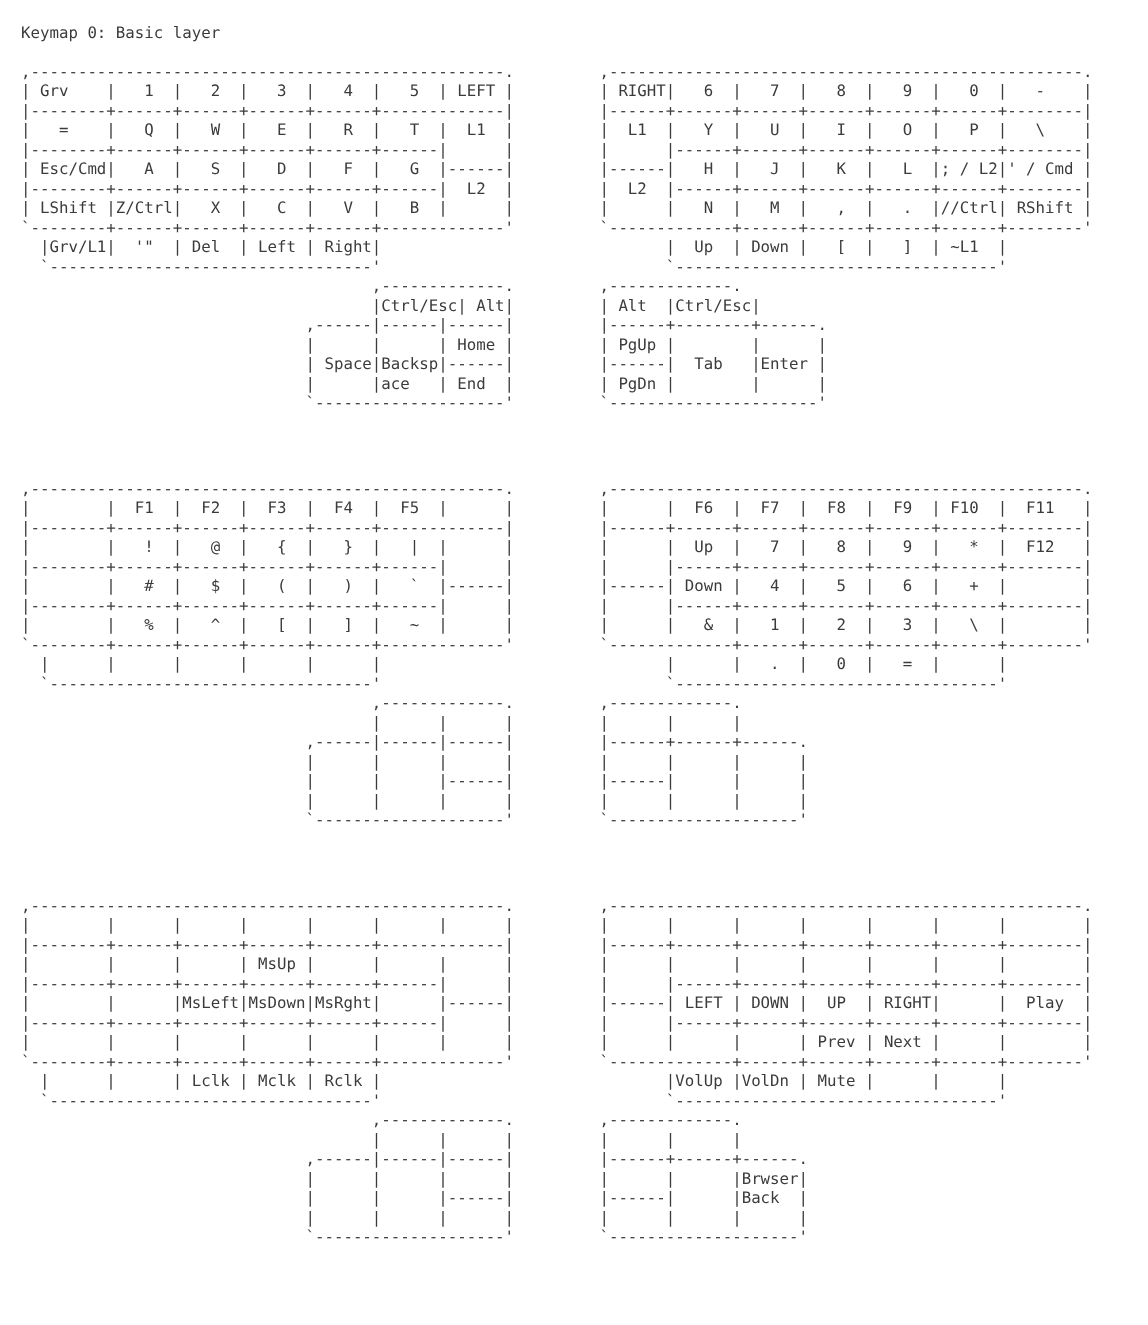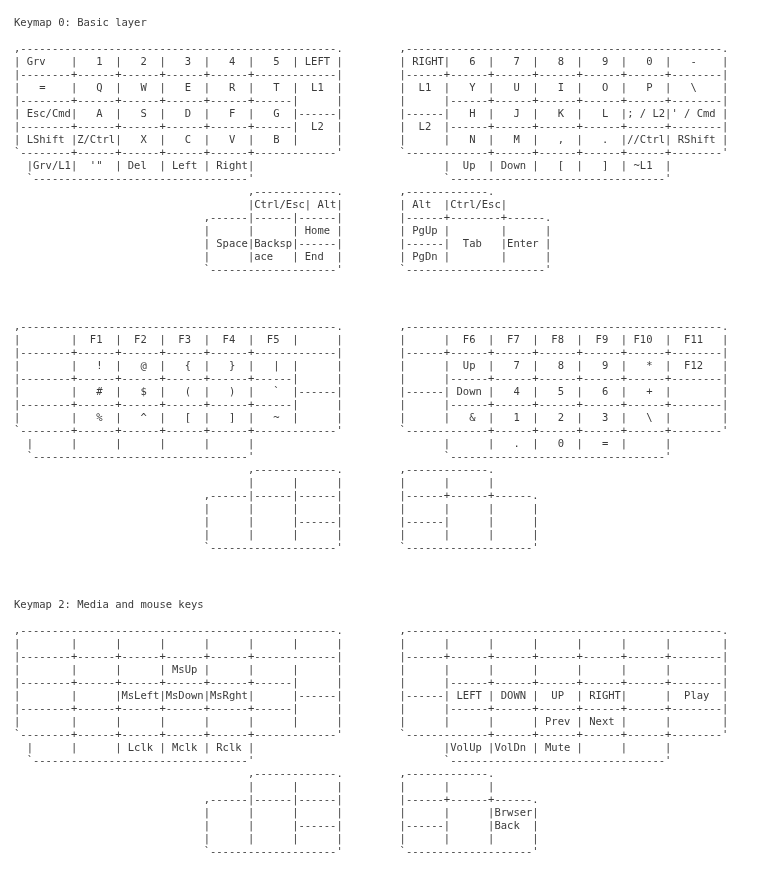--- a/index.html
+++ b/index.html
@@ -72,21 +72,20 @@
                                      ,-------------.         ,-------------.
                                      |      |      |         |      |      |
                               ,------|------|------|         |------+------+------.
                               |      |      |      |         |      |      |      |
                               |      |      |------|         |------|      |      |
                               |      |      |      |         |      |      |      |
                               `--------------------'         `--------------------'</pre>
   </section>
 
   <section class="kmap">
-    <pre class="kmap-title" style="color: rgb(59, 59, 59);">Keymap 2: Media and mouse keys</pre>
     <pre class="kmap-art" style="color: rgb(59, 59, 59);">,--------------------------------------------------.         ,--------------------------------------------------.
 |        |      |      |      |      |      |      |         |      |      |      |      |      |      |        |
 |--------+------+------+------+------+-------------|         |------+------+------+------+------+------+--------|
 |        |      |      | MsUp |      |      |      |         |      |      |      |      |      |      |        |
 |--------+------+------+------+------+------|      |         |      |------+------+------+------+------+--------|
 |        |      |MsLeft|MsDown|MsRght|      |------|         |------| LEFT | DOWN |  UP  | RIGHT|      |  Play  |
 |--------+------+------+------+------+------|      |         |      |------+------+------+------+------+--------|
 |        |      |      |      |      |      |      |         |      |      |      | Prev | Next |      |        |
 `--------+------+------+------+------+-------------'         `-------------+------+------+------+------+--------'
   |      |      | Lclk | Mclk | Rclk |                              |VolUp |VolDn | Mute |      |      |

